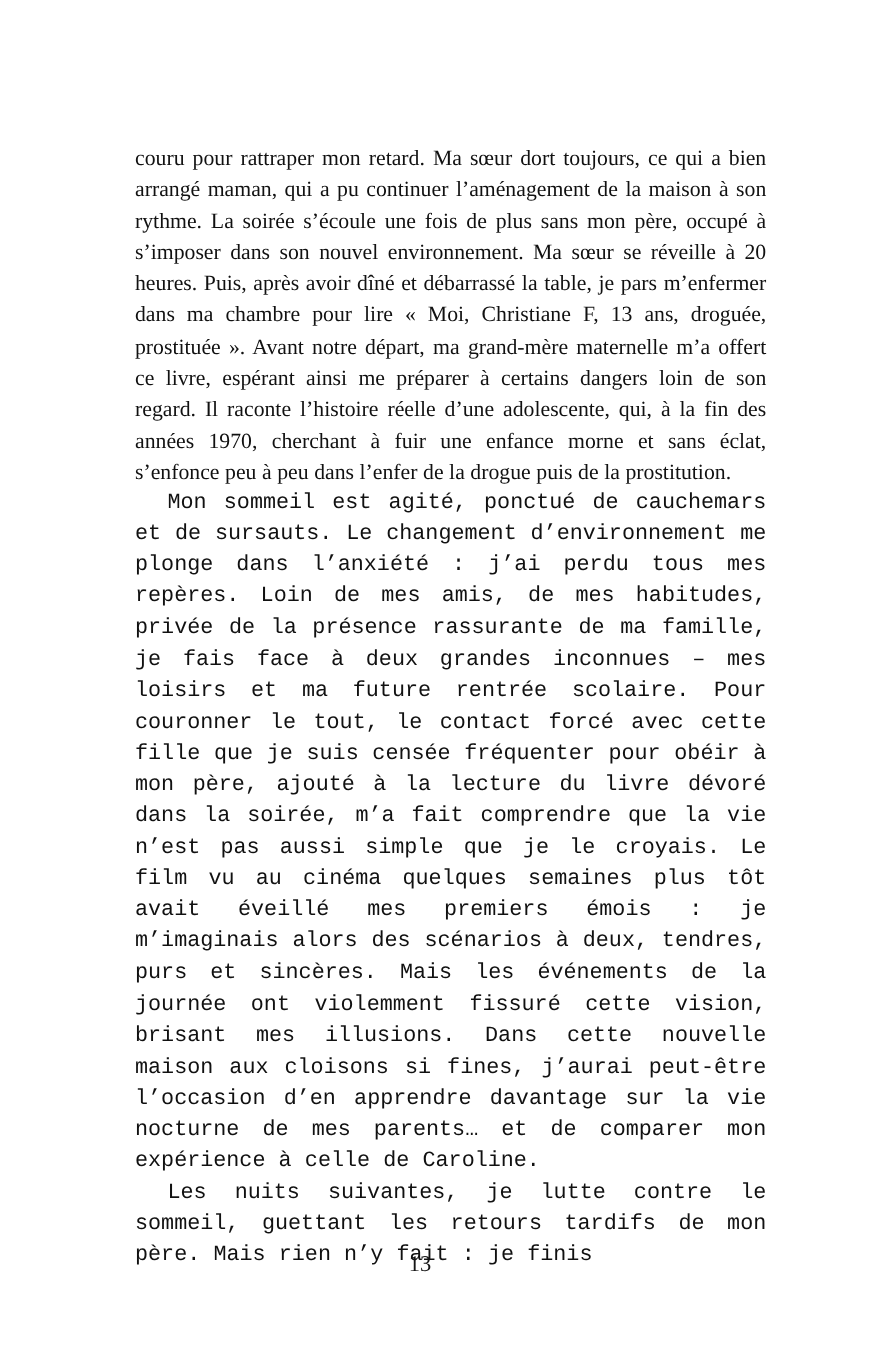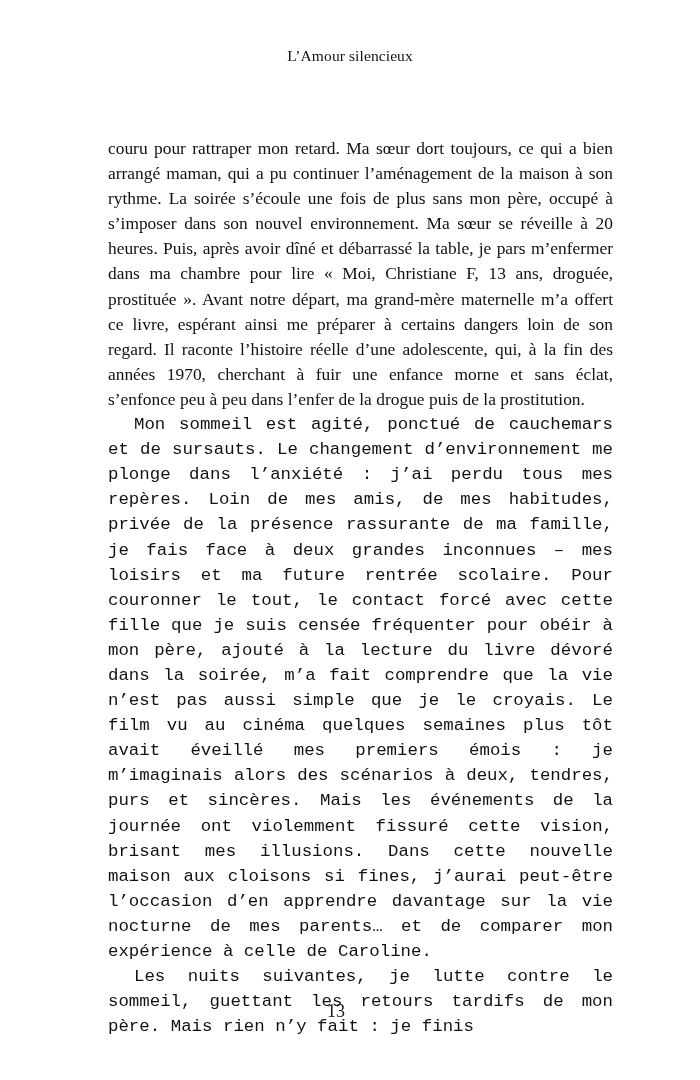--- a/index.html
+++ b/index.html
@@ -27,21 +27,21 @@
     width: 700px;
     text-align: center;
     font-size: 15.5px;
     line-height: 1;
     color: #121212;
     letter-spacing: 0.1px;
   }
 
   .text-block {
     position: absolute;
-    top: 136px;
+    top: 114px;
     left: 108px;
     width: 505px;
   }
 
   .para {
     margin: 0;
     text-align: justify;
     text-justify: inter-word;
     font-size: 17.4px;
     line-height: 25.1px;
@@ -65,21 +65,20 @@
     font-size: 18px;
     line-height: 1;
     color: #151515;
   }
 </style>
 </head>
 <body>
 
 <div class="page">
 
-  <div class="running-header">L’Amour silencieux</div>
 
   <div class="text-block">
     <p class="para">couru pour rattraper mon retard. Ma sœur dort toujours, ce qui a bien arrangé maman, qui a pu continuer l’aménagement de la maison à son rythme. La soirée s’écoule une fois de plus sans mon père, occupé à s’imposer dans son nouvel environnement. Ma sœur se réveille à 20 heures. Puis, après avoir dîné et débarrassé la table, je pars m’enfermer dans ma chambre pour lire « Moi, Christiane F, 13 ans, droguée, prostituée ». Avant notre départ, ma grand-mère maternelle m’a offert ce livre, espérant ainsi me préparer à certains dangers loin de son regard. Il raconte l’histoire réelle d’une adolescente, qui, à la fin des années 1970, cherchant à fuir une enfance morne et sans éclat, s’enfonce peu à peu dans l’enfer de la drogue puis de la prostitution.</p>
     <p class="para indented">Mon sommeil est agité, ponctué de cauchemars et de sursauts. Le changement d’environnement me plonge dans l’anxiété : j’ai perdu tous mes repères. Loin de mes amis, de mes habitudes, privée de la présence rassurante de ma famille, je fais face à deux grandes inconnues – mes loisirs et ma future rentrée scolaire. Pour couronner le tout, le contact forcé avec cette fille que je suis censée fréquenter pour obéir à mon père, ajouté à la lecture du livre dévoré dans la soirée, m’a fait comprendre que la vie n’est pas aussi simple que je le croyais. Le film vu au cinéma quelques semaines plus tôt avait éveillé mes premiers émois : je m’imaginais alors des scénarios à deux, tendres, purs et sincères. Mais les événements de la journée ont violemment fissuré cette vision, brisant mes illusions. Dans cette nouvelle maison aux cloisons si fines, j’aurai peut-être l’occasion d’en apprendre davantage sur la vie nocturne de mes parents… et de comparer mon expérience à celle de Caroline.</p>
     <p class="para indented">Les nuits suivantes, je lutte contre le sommeil, guettant les retours tardifs de mon père. Mais rien n’y fait : je finis</p>
   </div>
 
   <div class="page-number">13</div>
 
 </div>

